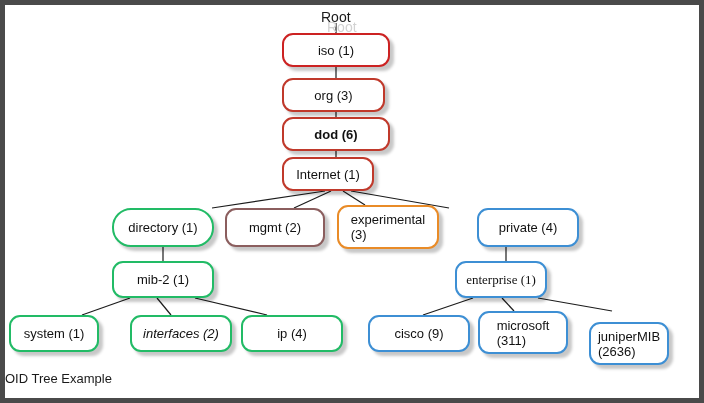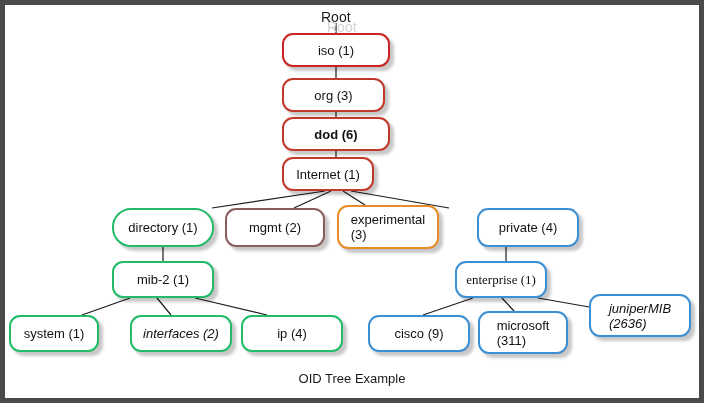--- a/index.html
+++ b/index.html
@@ -58,21 +58,20 @@
     font-size: 14px;
     color: #d2d2d2;
     z-index: 1;
     white-space: nowrap;
   }
   .caption {
     position: absolute;
     font-size: 13px;
     color: #1a1a1a;
     width: 100%;
-    text-align: center;
     left: 0;
     z-index: 3;
   }
 </style>
 </head>
 <body>
 
 <div id="canvas" style="width: 704px; height: 403px; border-color: rgb(74, 74, 74); background: rgb(255, 255, 255);">
 
   <span class="root-label-ghost" style="left: 322px; top: 14px;">Root</span>
@@ -107,17 +106,17 @@
 (3)</span></div>
     <div class="node" style="left: 444px; top: 203px; width: 102px; height: 39px; border-color: rgb(61, 143, 212); margin-left: 28px;"><span>private (4)</span></div>
     <div class="node" style="left: 107px; top: 256px; width: 102px; height: 37px; border-color: rgb(34, 187, 102);"><span>mib-2 (1)</span></div>
     <div class="node" style="left: 450px; top: 256px; width: 92px; height: 37px; border-color: rgb(61, 143, 212); font-family: Liberation Serif, serif;"><span>enterprise (1)</span></div>
     <div class="node" style="left: 4px; top: 310px; width: 90px; height: 37px; border-color: rgb(34, 187, 102);"><span>system (1)</span></div>
     <div class="node" style="left: 125px; top: 310px; width: 102px; height: 37px; border-color: rgb(34, 187, 102); font-style: italic;"><span>interfaces (2)</span></div>
     <div class="node" style="left: 236px; top: 310px; width: 102px; height: 37px; border-color: rgb(34, 187, 102);"><span>ip (4)</span></div>
     <div class="node" style="left: 363px; top: 310px; width: 102px; height: 37px; border-color: rgb(61, 143, 212);"><span>cisco (9)</span></div>
     <div class="node" style="left: 473px; top: 306px; width: 90px; height: 43px; border-color: rgb(61, 143, 212);"><span>microsoft
 (311)</span></div>
-    <div class="node" style="left: 584px; top: 289px; width: 102px; height: 43px; border-color: rgb(61, 143, 212); font-style: italic;"><span>juniperMIB
+    <div class="node" style="left: 584px; top: 317px; width: 80px; height: 43px; border-color: rgb(61, 143, 212);"><span>juniperMIB
 (2636)</span></div>
     <div class="caption" style="top: 366px;">OID Tree Example</div>
 
 </div>
 
 </body></html>

